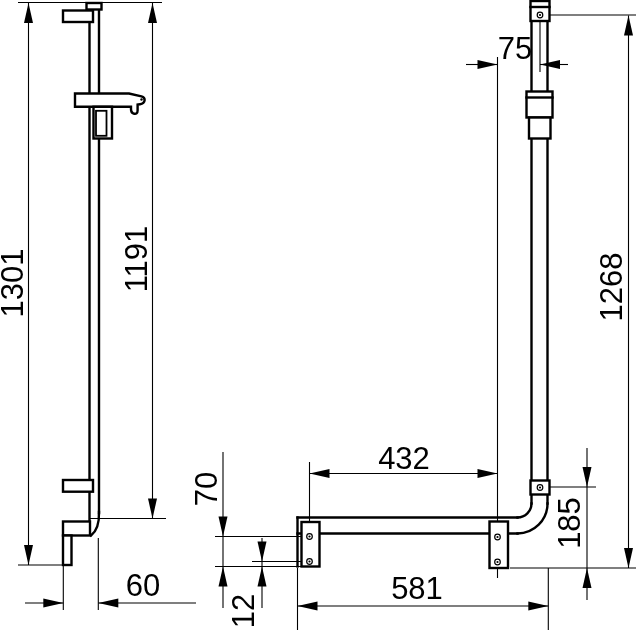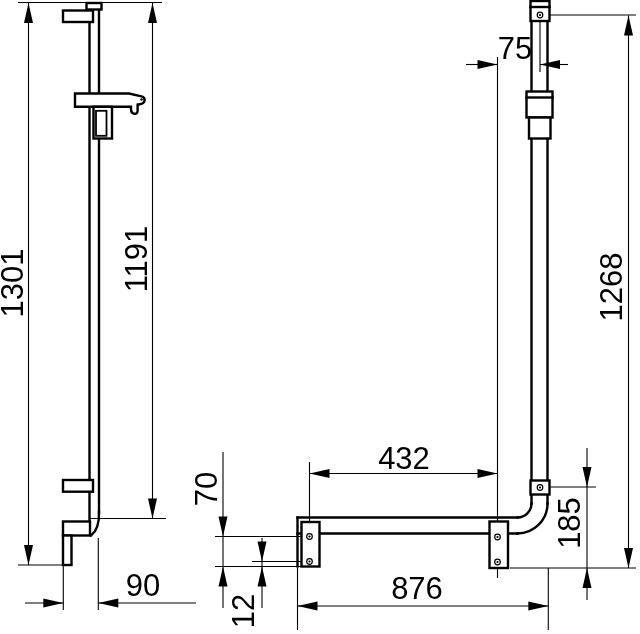--- a/index.html
+++ b/index.html
@@ -166,16 +166,16 @@
     </g>
   </svg>
 
   <div class="dim-label vert" style="left:12px;  top:283px;">1301</div>
   <div class="dim-label vert" style="left:136px; top:259px;">1191</div>
   <div class="dim-label" style="left:515px; top:48px;">75</div>
   <div class="dim-label vert" style="left:611px; top:287px;">1268</div>
   <div class="dim-label" style="left:404px; top:458px;text-align:center;">432</div>
   <div class="dim-label vert" style="left:206px; top:489px;">70</div>
   <div class="dim-label vert" style="left:243px; top:611px;">12</div>
-  <div class="dim-label" style="left:143px; top:585px;">90</div>
-  <div class="dim-label" style="left:417px; top:588px;">876</div>
+  <div class="dim-label" style="left:143px; top:585px;">60</div>
+  <div class="dim-label" style="left:417px; top:588px;">581</div>
   <div class="dim-label vert" style="left:569px; top:523px;">185</div>
 </div>
 
 </body></html>

